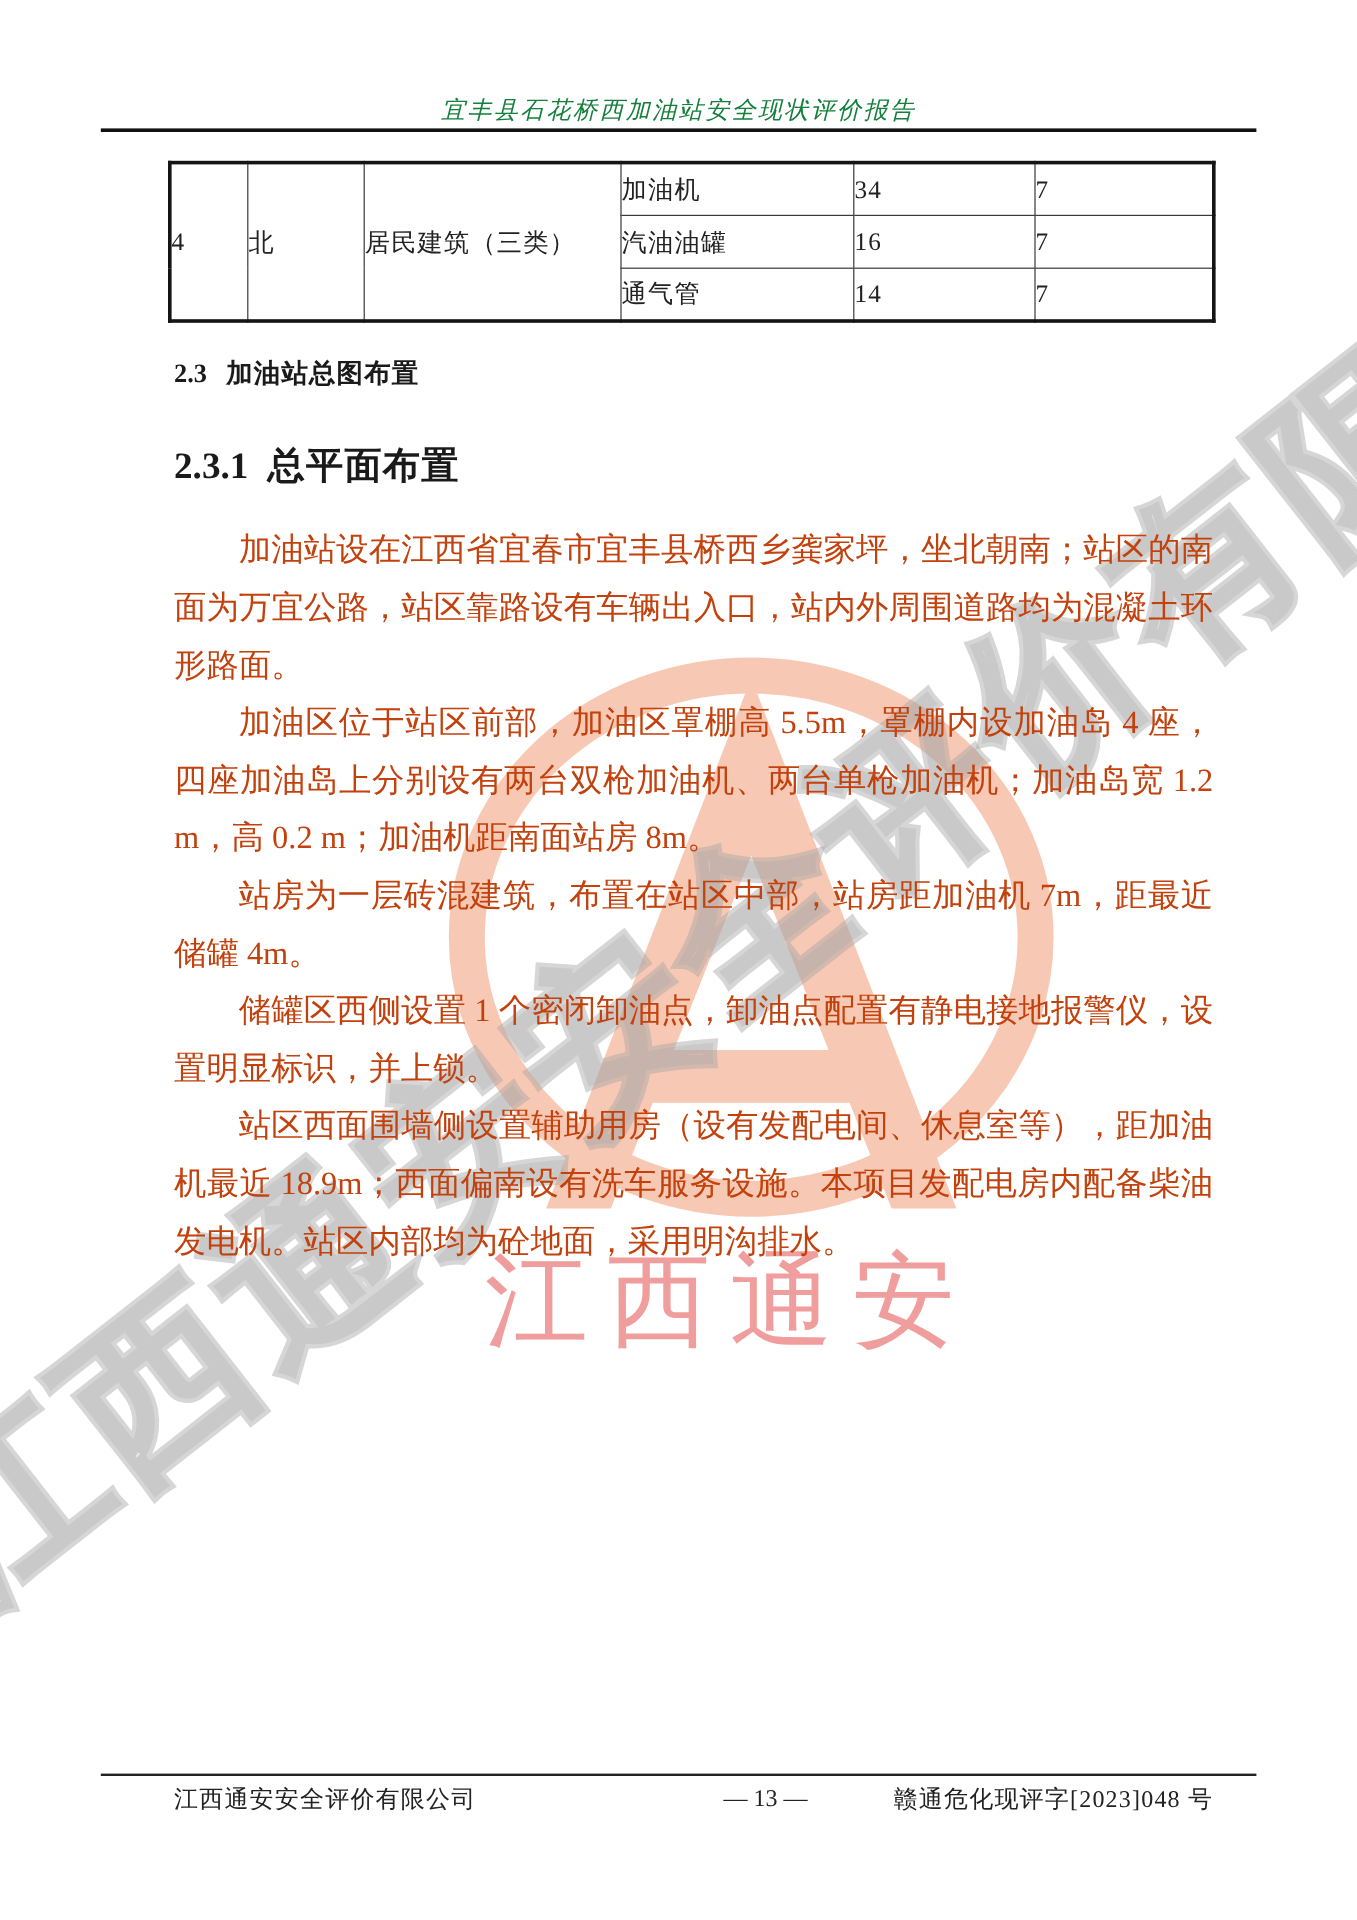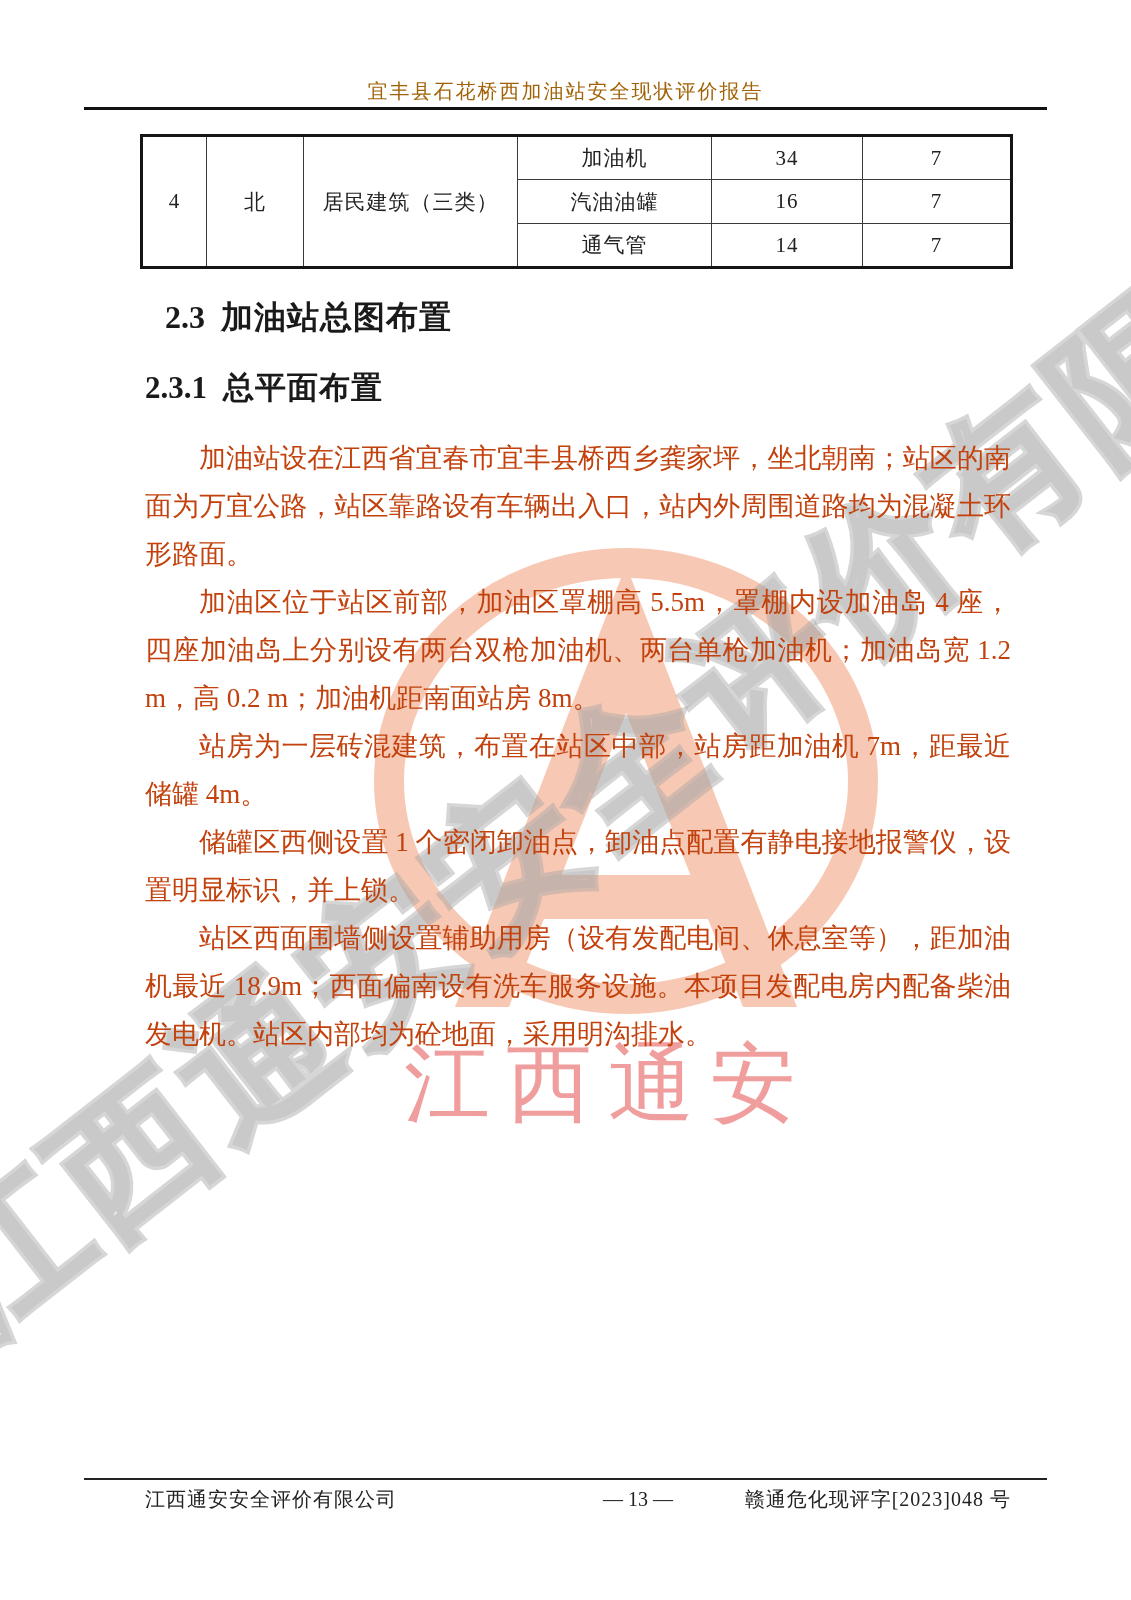--- a/index.html
+++ b/index.html
@@ -39,34 +39,34 @@
   }
   .wm-red{
     position:absolute;left:404px;top:1026px;
     font-size:86px;font-weight:400;letter-spacing:16px;
     color:rgba(226,60,60,0.50);
   }
   
   .content{position:absolute;inset:0;z-index:1;}
   .doc-title{
     position:absolute;top:78px;left:0;width:100%;
-    text-align:center;font-size:20px;letter-spacing:2px;color:#a16207;
+    text-align:center;font-size:20px;letter-spacing:2px;color:#15803d;font-style:italic;
   }
   .header-rule{position:absolute;top:107px;left:84px;width:963px;height:3px;background:#111;}
   .clearance-table{
     position:absolute;top:134px;left:140px;width:870px;
     border-collapse:collapse;table-layout:fixed;
   }
   .clearance-table td{
     border:1px solid #3a3a3a;
-    height:44px;text-align:center;vertical-align:middle;
+    height:44px;vertical-align:middle;
     font-size:21px;color:#222;letter-spacing:1px;
   }
   .clearance-table{border:3px solid #151515;}
-  .sec-h1{position:absolute;top:296px;left:145px;font-size:32px;font-weight:700;letter-spacing:1px;margin-left:20px;}
+  .sec-h1{position:absolute;top:296px;left:145px;font-size:22px;font-weight:700;letter-spacing:1px;}
   .sec-h2{position:absolute;top:367px;left:145px;font-size:31px;font-weight:700;letter-spacing:1px;}
   .sec-h1 .sec-num,.sec-h2 .sec-num{margin-right:16px;letter-spacing:0;}
   .body-text{
     position:absolute;top:434px;left:145px;width:866px;
     font-size:27px;line-height:48px;text-align:justify;color:#c2410c;
   }
   .body-text p{margin:0;text-indent:2em;}
   .footer-rule{position:absolute;top:1478px;left:84px;width:963px;height:2px;background:#222;}
   .footer-row{
     position:absolute;top:1486px;left:145px;width:866px;

